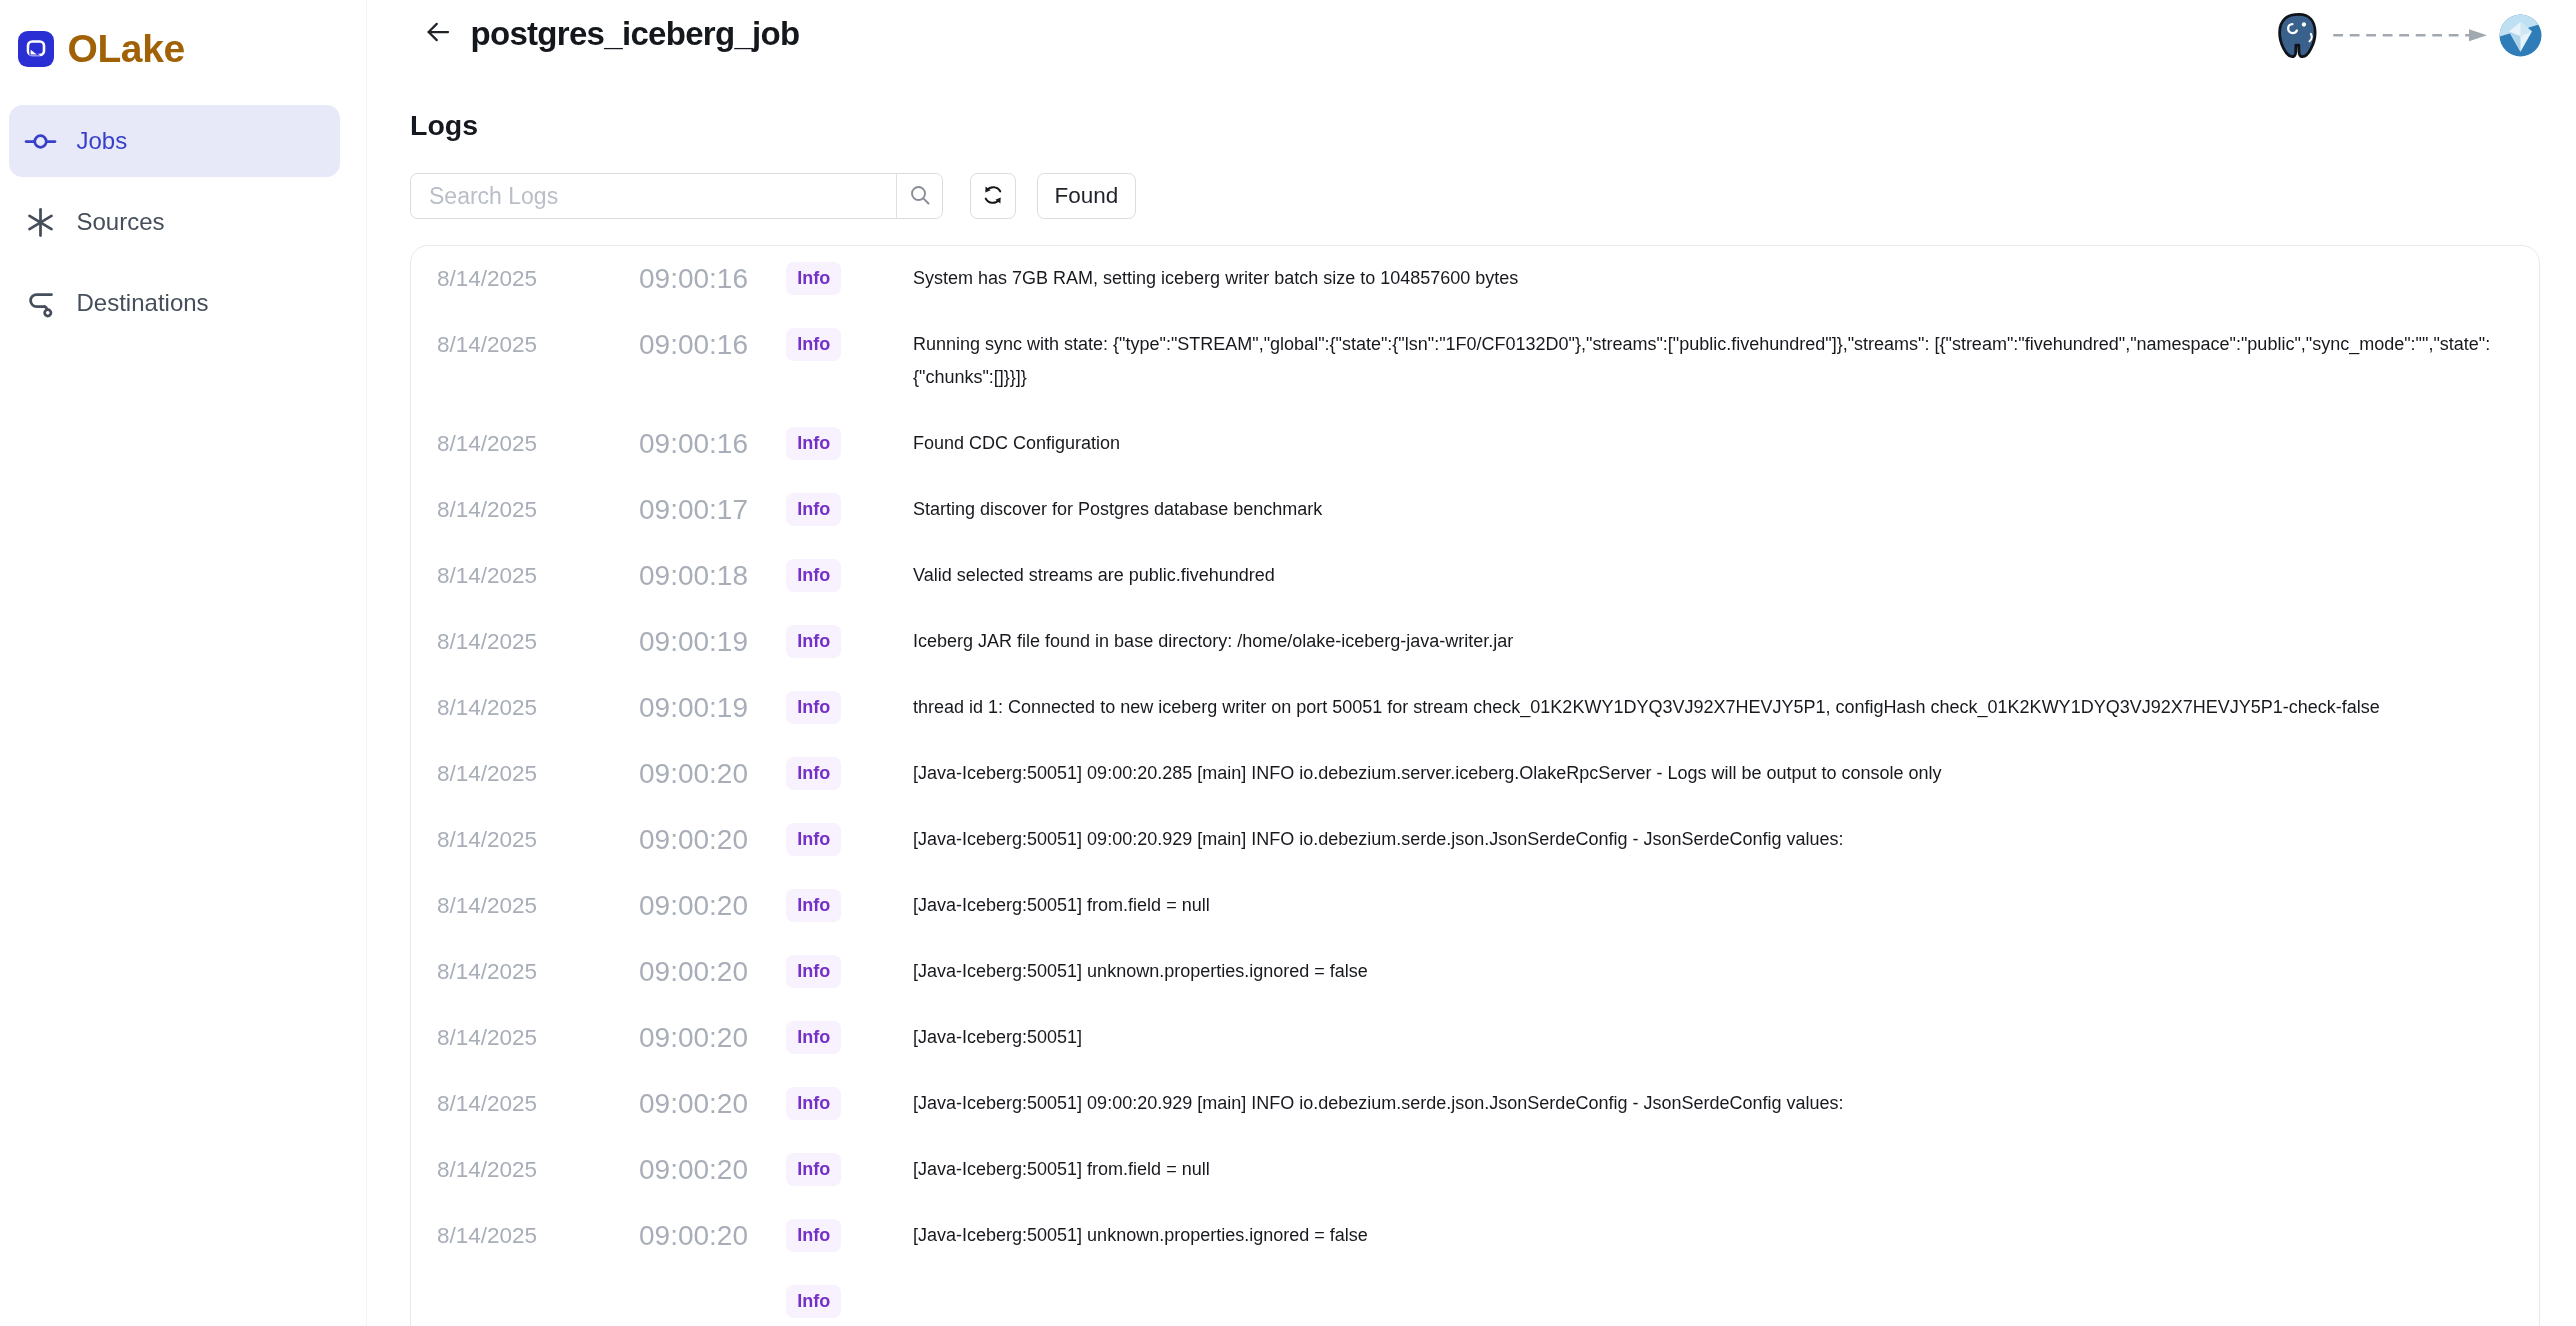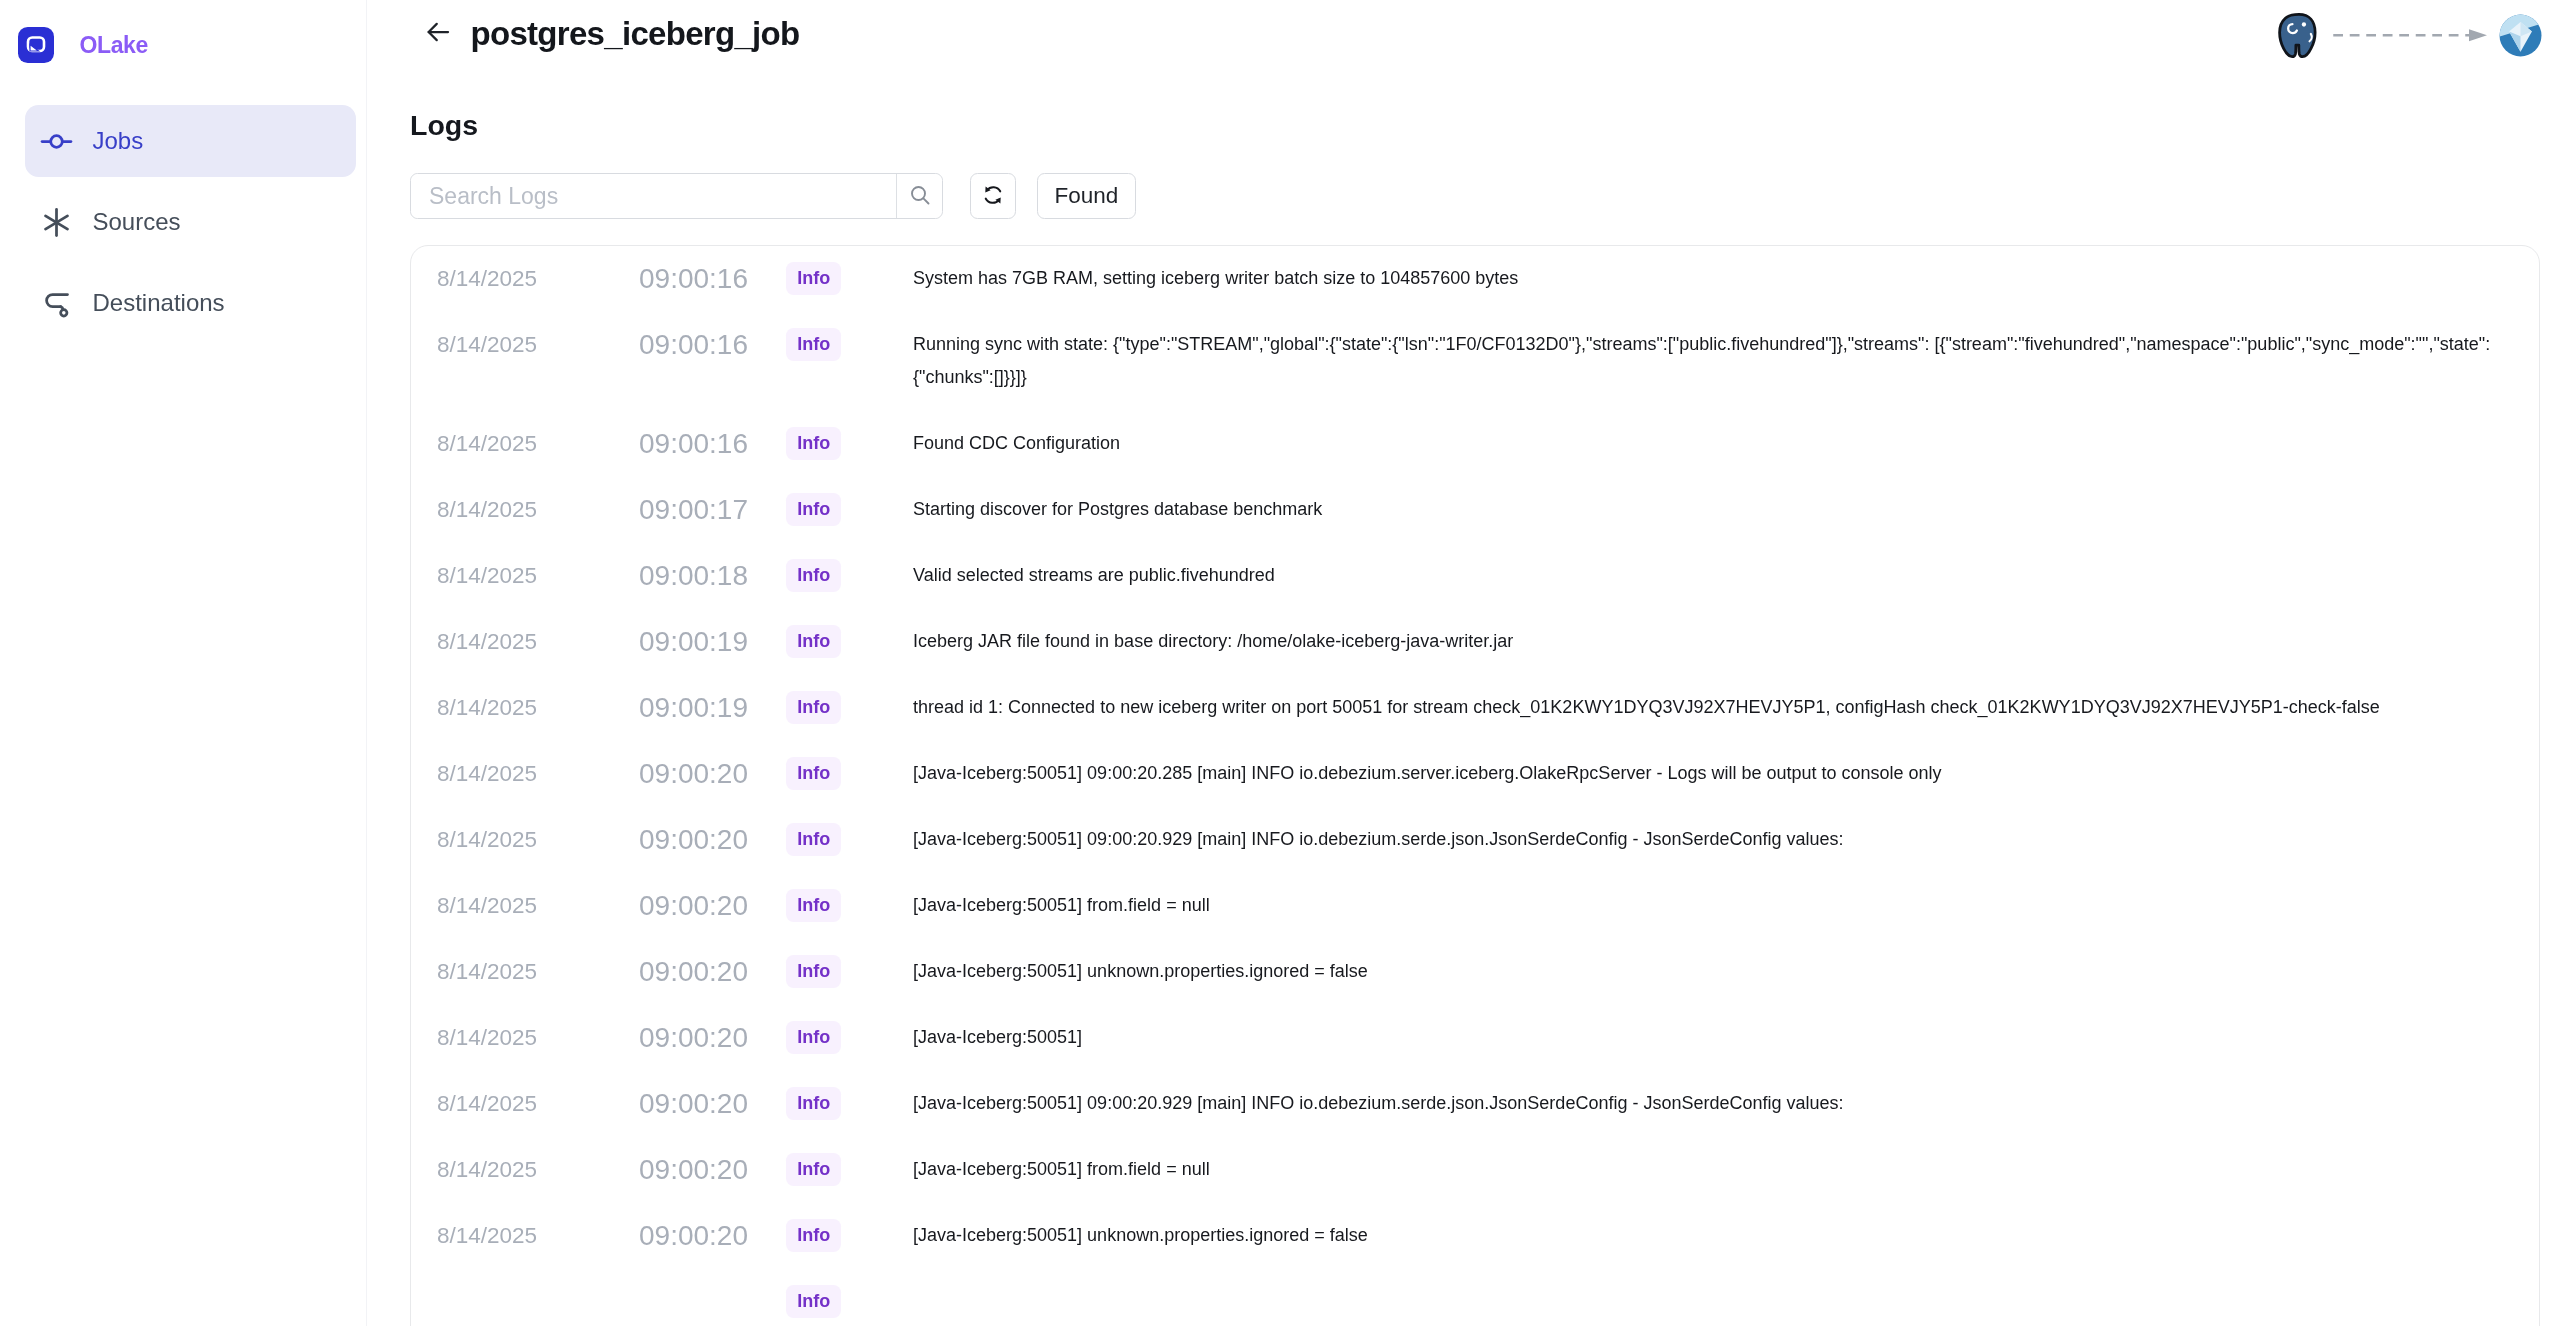--- a/index.html
+++ b/index.html
@@ -21,24 +21,24 @@
   .brand {
     position: absolute; left: 18px; top: 27px;
     display: flex; align-items: center; gap: 13.5px;
   }
   .brand-icon {
     width: 36px; height: 36px; border-radius: 9.7px;
     background: #2A2FD4;
     display: flex; align-items: center; justify-content: center;
   }
   .brand-name {
-    font-size: 23px; font-weight: bold; color: #8b5cf6; letter-spacing: -0.4px; margin-left: 12px;
+    font-size: 39px; font-weight: bold; color: #a16207; letter-spacing: -0.4px;
   }
   .nav {
-    position: absolute; left: 25px; top: 105px; width: 331px;
+    position: absolute; left: 9px; top: 105px; width: 331px;
     display: flex; flex-direction: column; gap: 9px;
   }
   .nav-item {
     height: 72px; border-radius: 13.5px;
     display: flex; align-items: center; gap: 19.5px;
     padding-left: 15px;
     font-size: 24px; color: #454E5A;
     cursor: pointer;
   }
   .nav-item .nav-icon { width: 33px; height: 33px; display: flex; align-items: center; justify-content: center; }

